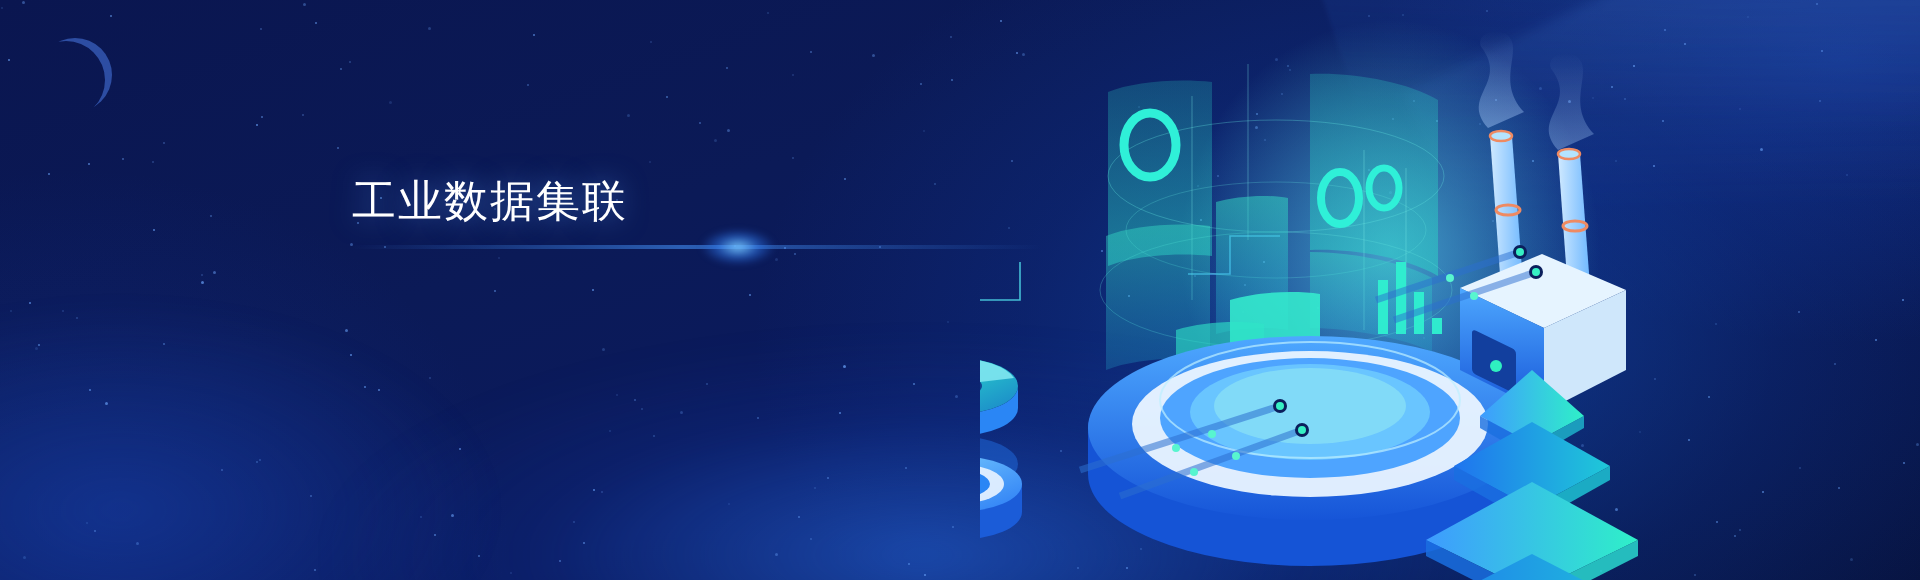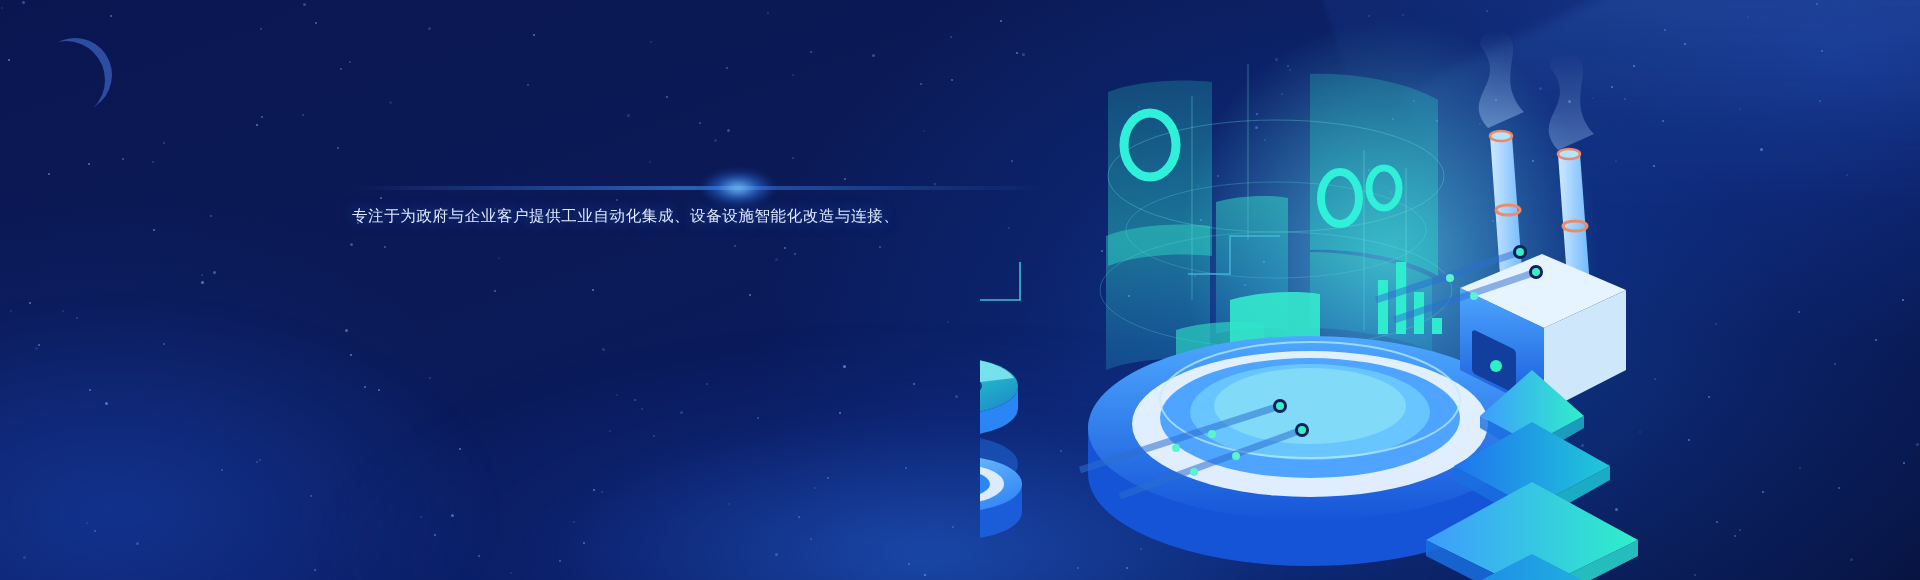--- a/index.html
+++ b/index.html
@@ -307,24 +307,24 @@
       <div class="star" style="width: 2px; height: 2px; left: 315.468px; top: 22.0909px; opacity: 0.58;"></div>
       <div class="star" style="width: 2px; height: 2px; left: 1455.32px; top: 383.768px; opacity: 0.66;"></div>
       <div class="star" style="width: 2px; height: 2px; left: 766.645px; top: 12.4304px; opacity: 0.21;"></div>
       <div class="star" style="width: 2px; height: 2px; left: 340.098px; top: 67.6232px; opacity: 0.44;"></div>
       <div class="star" style="width: 2px; height: 2px; left: 652.826px; top: 435.229px; opacity: 0.3;"></div>
       <div class="star" style="width: 2px; height: 2px; left: 1137.65px; top: 106.36px; opacity: 0.19;"></div>
     </div>
 
   <div class="copy">
     <div class="headline">
+      <span class="ln">工业数据集联</span>
     </div>
     <div class="divider-glow"></div>
     <div class="subcopy">
-      <span class="sl">专注于为政府与企业客户提供工业自动化集成、设备设施智能化改造与连接、</span>
     </div>
   </div>
 
   <div class="art">
     <svg width="940" height="580" viewBox="0 0 940 580" xmlns="http://www.w3.org/2000/svg">
       <defs>
         <linearGradient id="gTeal" x1="0" y1="0" x2="1" y2="1">
           <stop offset="0" stop-color="#2ff0cf"></stop>
             <stop offset="1" stop-color="#1a83c8"></stop>
         </linearGradient>

